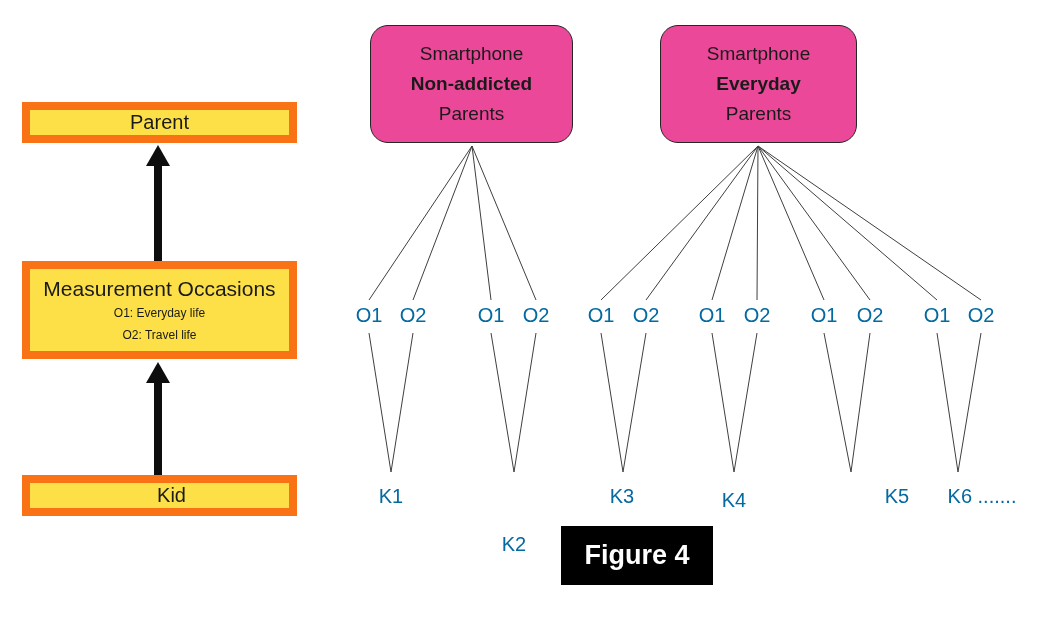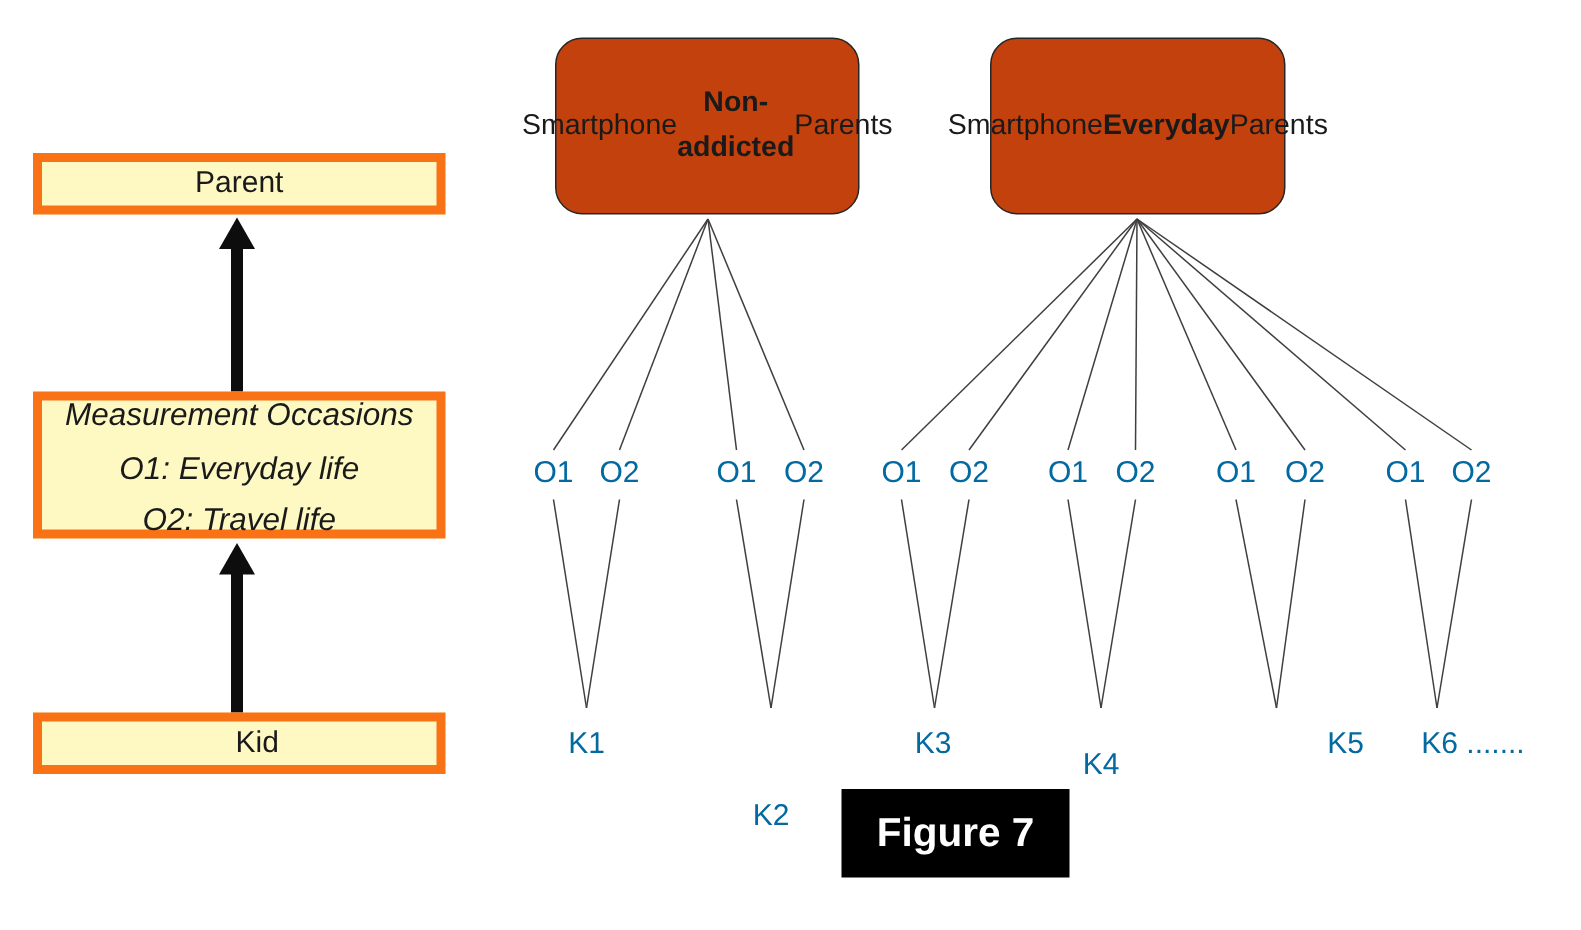--- a/index.html
+++ b/index.html
@@ -17,39 +17,40 @@
     left: 0; top: 0;
     width: 1054px; height: 620px;
   }
   .lines-layer line.thin { stroke: #3f3f3f; stroke-width: 1; }
   .lines-layer line.thick { stroke: #0d0d0d; stroke-width: 8; }
   .lines-layer polygon { fill: #0d0d0d; }
 
   .box {
     position: absolute;
     box-sizing: border-box;
-    background: #fef9c3;
-    border: 6px solid #f97316;
+    background: #fde047;
+    border: 8px solid #f97316;
     display: flex;
     align-items: center;
     justify-content: center;
     text-align: center;
   }
   .box.simple { font-size: 20px; }
   .box.measure { flex-direction: column; justify-content: center; }
   .measure-title { font-size: 21px; line-height: 27px; }
-  .measure-sub { font-size: 21px; line-height: 22px; margin-top: 12px; }
+  .measure-sub { font-size: 12px; line-height: 22px; }
 
   .rbox {
     position: absolute;
     box-sizing: border-box;
-    background: #c2410c;
+    background: #ec4899;
     border: 1.5px solid #262626;
     border-radius: 18px;
     display: flex;
+    flex-direction: column;
     align-items: center;
     justify-content: center;
     text-align: center;
     font-size: 19px;
     line-height: 30px;
   }
   .rbox .bold { font-weight: bold; }
 
   .o-label, .k-label {
     position: absolute;
@@ -112,21 +113,21 @@
     <line class="thin" x1="824" y1="333" x2="851" y2="472"></line>
     <line class="thin" x1="870" y1="333" x2="851" y2="472"></line>
     <line class="thin" x1="937" y1="333" x2="958" y2="472"></line>
     <line class="thin" x1="981" y1="333" x2="958" y2="472"></line>
   </svg>
 
   <div class="box simple" style="left:22px; top:102px; width:275px; height:41px;">
     <span>Parent</span>
   </div>
 
-  <div class="box measure" style="left:22px; top:261px; width:275px; height:98px;font-style:italic;">
+  <div class="box measure" style="left:22px; top:261px; width:275px; height:98px;">
     <div class="measure-title">Measurement Occasions</div>
     <div class="measure-sub">O1: Everyday life</div>
     <div class="measure-sub">O2: Travel life</div>
   </div>
 
   <div class="box simple" style="left:22px; top:475px; width:275px; height:41px;padding-left:24px;">
     <span>Kid</span>
   </div>
 
   <div class="rbox" style="left:370px; top:25px; width:203px; height:118px;">
@@ -150,21 +151,21 @@
   <span class="o-label" style="left:712px; top:303px;">O1</span>
   <span class="o-label" style="left:757px; top:303px;">O2</span>
   <span class="o-label" style="left:824px; top:303px;">O1</span>
   <span class="o-label" style="left:870px; top:303px;">O2</span>
   <span class="o-label" style="left:937px; top:303px;">O1</span>
   <span class="o-label" style="left:981px; top:303px;">O2</span>
 
   <span class="k-label" style="left:391px; top:484px;">K1</span>
   <span class="k-label" style="left:514px; top:484px;margin-top:48px;">K2</span>
   <span class="k-label" style="left:622px; top:484px;">K3</span>
-  <span class="k-label" style="left:734px; top:498px;">K4</span>
+  <span class="k-label" style="left:734px; top:488px;">K4</span>
   <span class="k-label" style="left:851px; top:484px;margin-left:46px;">K5</span>
   <span class="k-label" style="left:982px; top:484px;">K6 .......</span>
 
   <div class="caption" style="background: rgb(0, 0, 0); color: rgb(255, 255, 255);">
-    <span>Figure 7</span>
+    <span>Figure 4</span>
   </div>
 
 </div>
 
 </body></html>

